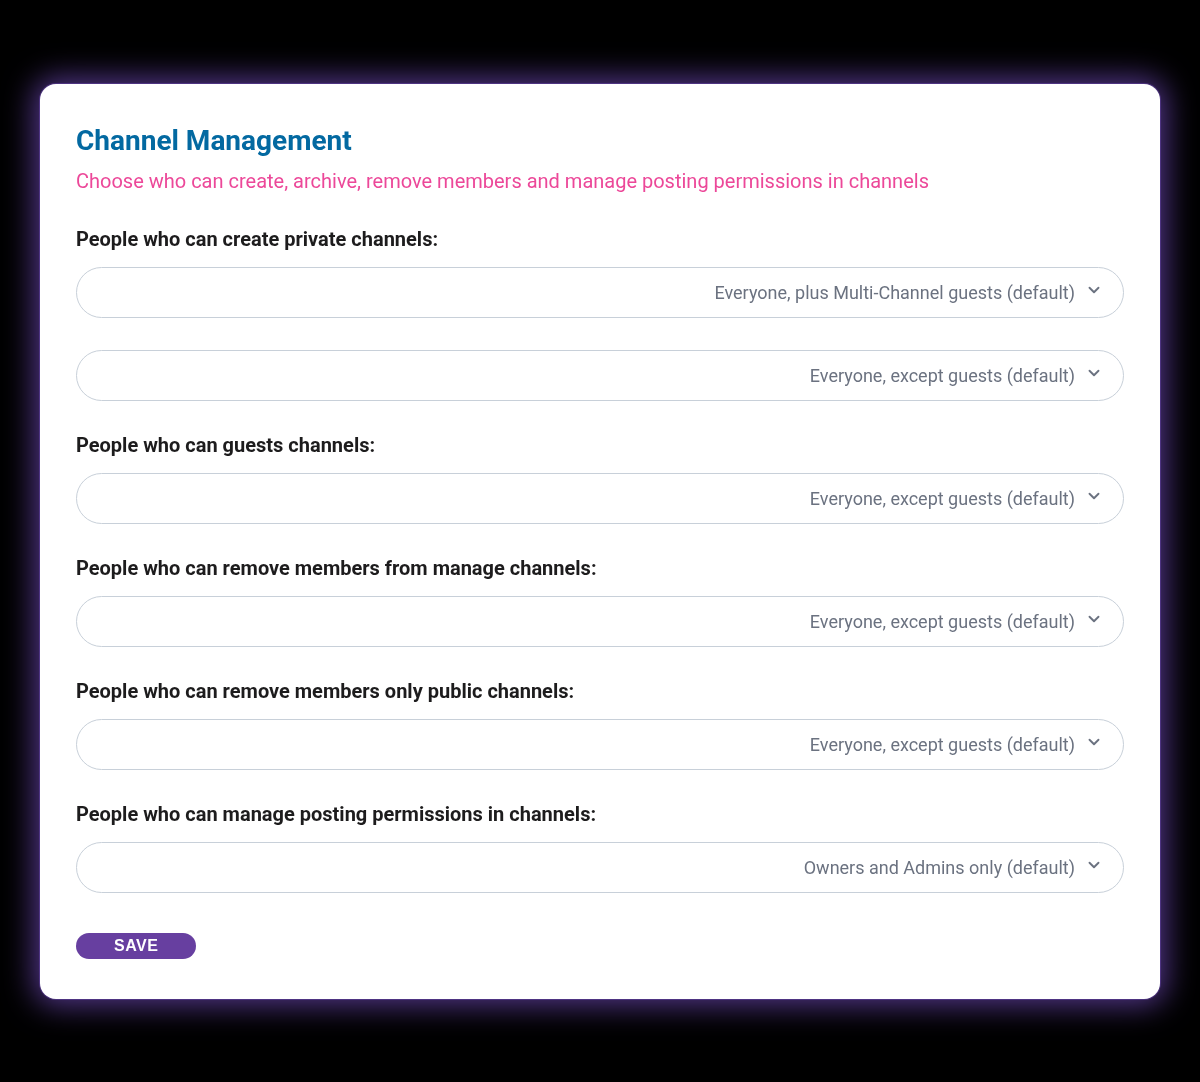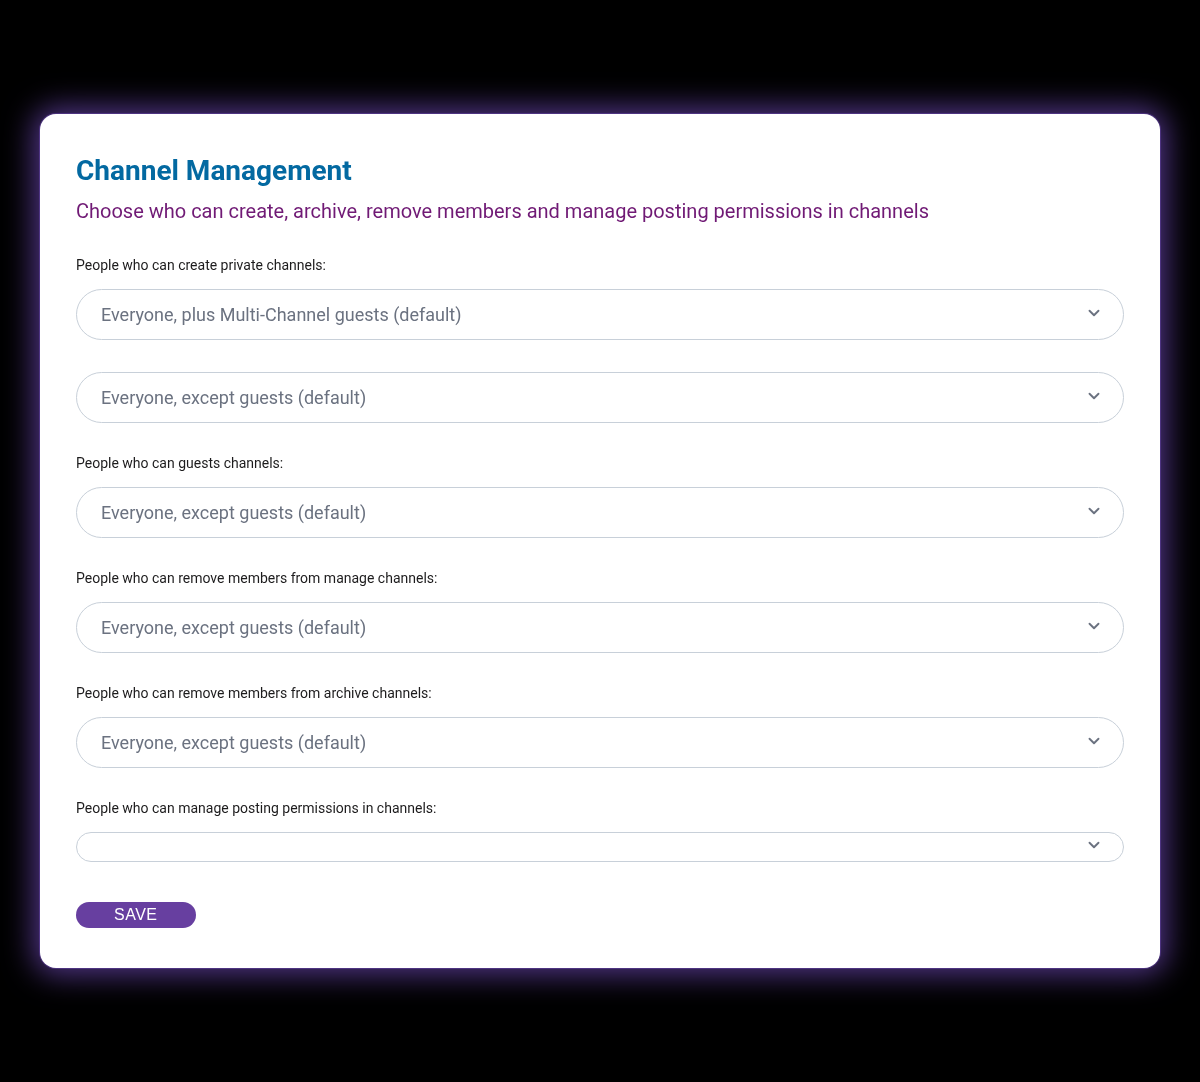--- a/index.html
+++ b/index.html
@@ -29,46 +29,46 @@
       box-shadow: 0 0 30px 6px rgba(138, 92, 230, 0.6), 0 0 0 1px rgba(138, 92, 230, 0.3);
     }
     .title {
       font-size: 28px;
       font-weight: 700;
       color: #0369a1;
       margin-bottom: 10px;
     }
     .subtitle {
       font-size: 20px;
-      color: #701a75;
+      color: #ec4899;
       margin-bottom: 32px;
       line-height: 1.4;
     }
     .field-group {
       margin-bottom: 32px;
     }
     .field-label {
-      font-size: 14px;
+      font-size: 20px;
       color: #1d1c1d;
       margin-bottom: 16px;
-      font-weight: 400;
+      font-weight: 700;
     }
     .select-box {
       position: relative;
       width: 100%;
       border: 1.5px solid #c8d0d9;
       border-radius: 28px;
       padding: 14px 48px 14px 24px;
       font-size: 18px;
       color: #6b7280;
       background: #fff;
       cursor: pointer;
       display: flex;
       align-items: center;
-      justify-content: flex-start;
+      justify-content: flex-end;
     }
     .select-value {
       color: #6b7280;
     }
     .chevron {
       position: absolute;
       right: 20px;
       top: 50%;
       transform: translateY(-50%);
       color: #6b7280;
@@ -78,21 +78,21 @@
       background: #611f9e;
       background: #6b3fa0;
       background: #5e3b8f;
       background: #673ab7;
       background: #6b3e9e;
       color: #fff;
       border: none;
       border-radius: 24px;
       padding: 4px 38px;
       font-size: 16px;
-      font-weight: 400;
+      font-weight: 700;
       letter-spacing: 0.5px;
       cursor: pointer;
       margin-top: 8px;
     }
     .save-button {
       background: #673fa0;
     }
   </style>
 </head>
 <body>
@@ -143,34 +143,35 @@
         <span class="select-value">Everyone, except guests (default)</span>
         <span class="chevron">
           <svg width="18" height="18" viewBox="0 0 24 24" fill="none" stroke="currentColor" stroke-width="2.5" stroke-linecap="round" stroke-linejoin="round">
               <polyline points="6 9 12 15 18 9"></polyline>
             </svg>
         </span>
       </div>
     </div>
 
     <div class="field-group">
-      <div class="field-label">People who can remove members from archive channels:</div>
+      <div class="field-label">People who can remove members only public channels:</div>
       <div class="select-box">
         <span class="select-value">Everyone, except guests (default)</span>
         <span class="chevron">
           <svg width="18" height="18" viewBox="0 0 24 24" fill="none" stroke="currentColor" stroke-width="2.5" stroke-linecap="round" stroke-linejoin="round">
               <polyline points="6 9 12 15 18 9"></polyline>
             </svg>
         </span>
       </div>
     </div>
 
     <div class="field-group">
       <div class="field-label">People who can manage posting permissions in channels:</div>
       <div class="select-box">
+        <span class="select-value">Owners and Admins only (default)</span>
         <span class="chevron">
           <svg width="18" height="18" viewBox="0 0 24 24" fill="none" stroke="currentColor" stroke-width="2.5" stroke-linecap="round" stroke-linejoin="round">
               <polyline points="6 9 12 15 18 9"></polyline>
             </svg>
         </span>
       </div>
     </div>
 
     <button class="save-button">SAVE</button>
   </div>

